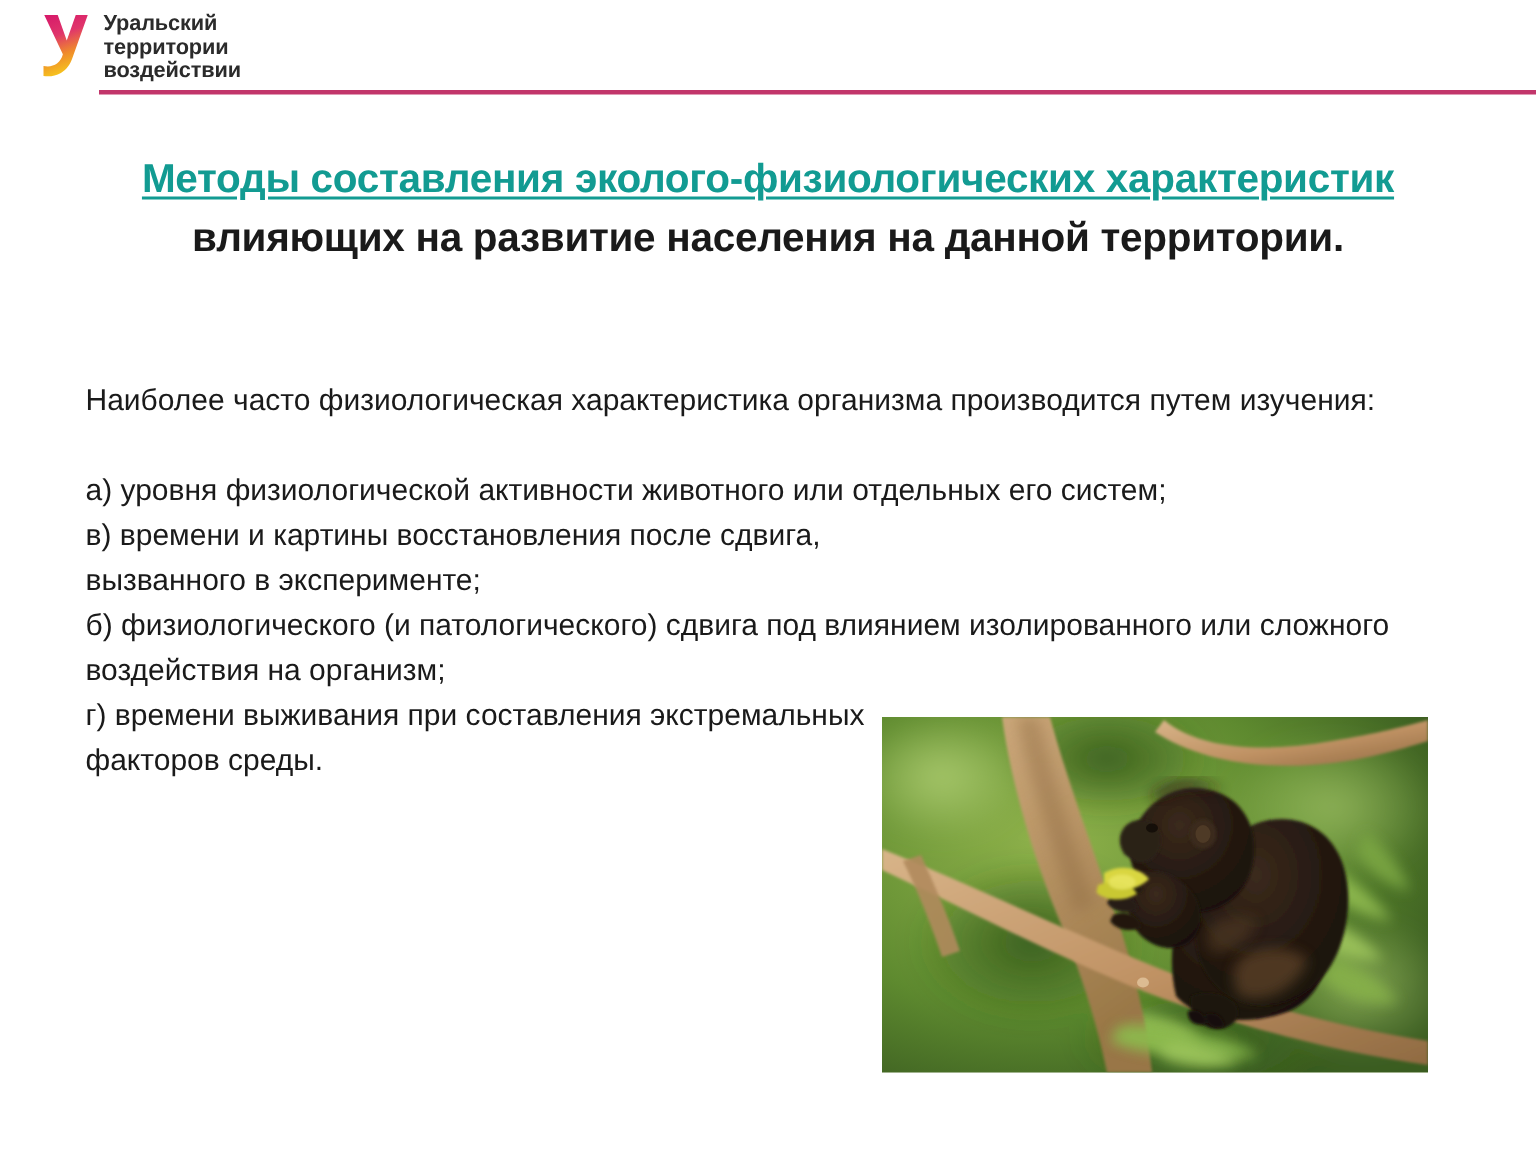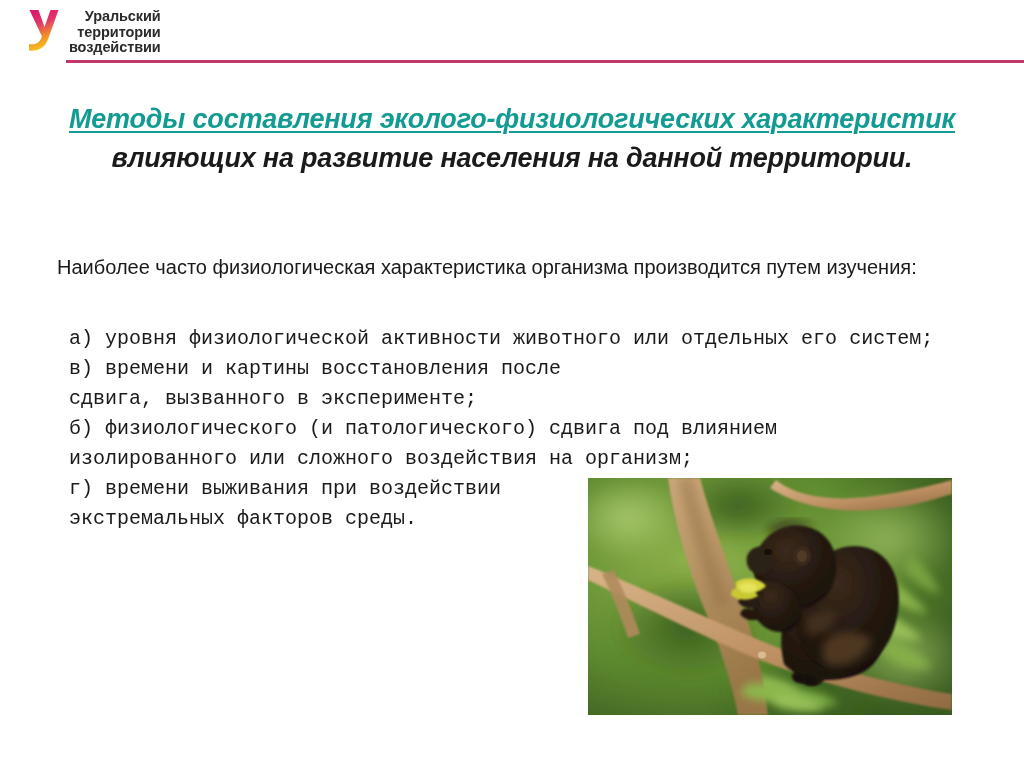--- a/index.html
+++ b/index.html
@@ -40,21 +40,20 @@
   .logo-mark svg { display: block; }
   .logo-words {
     font-family: "Liberation Sans", sans-serif;
     font-size: 14.5px;
     font-weight: bold;
     line-height: 15.6px;
     color: #2b2b2b;
     letter-spacing: -0.1px;
     padding-top: 1px;
     white-space: nowrap;
-    text-align: right;
   }
   .logo-words div { display: block; }
 
   .header-rule {
     position: absolute;
     left: 66px;
     top: 60px;
     width: 958px;
     height: 3px;
     background: #c2366b;
@@ -65,21 +64,20 @@
     position: absolute;
     left: 56px;
     top: 100px;
     width: 912px;
     text-align: center;
     font-size: 27px;
     font-weight: bold;
     line-height: 39px;
     color: #1a1a1a;
     letter-spacing: -0.2px;
-    font-style: italic;
   }
   .title-hl {
     color: #129b92;
     text-decoration: underline;
     text-decoration-thickness: 2px;
     text-underline-offset: 3px;
   }
 
   
   .body-text {
@@ -95,23 +93,22 @@
     margin: 0;
     padding: 0;
   }
   .para-gap {
     height: 30px;
   }
   .narrow {
     width: 520px;
   }
   .list-block {
-    margin: 12px;
+    margin: 0;
     padding: 0;
-    font-family: Liberation Mono, monospace;
   }
 
   
   .photo-frame {
     position: absolute;
     left: 588px;
     top: 478px;
     width: 364px;
     height: 237px;
     overflow: hidden;
@@ -163,21 +160,21 @@
 <div class="body-text">
 
   <p class="para">Наиболее часто физиологическая характеристика организма производится путем изучения:</p>
 
   <div class="para-gap"></div>
 
   <div class="list-block">
     <p class="para">а) уровня физиологической активности животного или отдельных его систем;</p>
     <p class="para narrow">в) времени и картины восстановления после сдвига, вызванного в эксперименте;</p>
     <p class="para">б) физиологического (и патологического) сдвига под влиянием изолированного или сложного воздействия на организм;</p>
-    <p class="para narrow">г) времени выживания при воздействии экстремальных факторов среды.</p>
+    <p class="para narrow">г) времени выживания при составления экстремальных факторов среды.</p>
   </div>
 
 </div>
 
 <div class="photo-frame">
   <svg width="364" height="237" viewBox="0 0 364 237" xmlns="http://www.w3.org/2000/svg" aria-hidden="true">
     <defs>
       <radialGradient id="bgA" cx="0.3" cy="0.35" r="0.8">
         <stop offset="0%" stop-color="#8fb24b"></stop>
         <stop offset="60%" stop-color="#5e8a2f"></stop>

